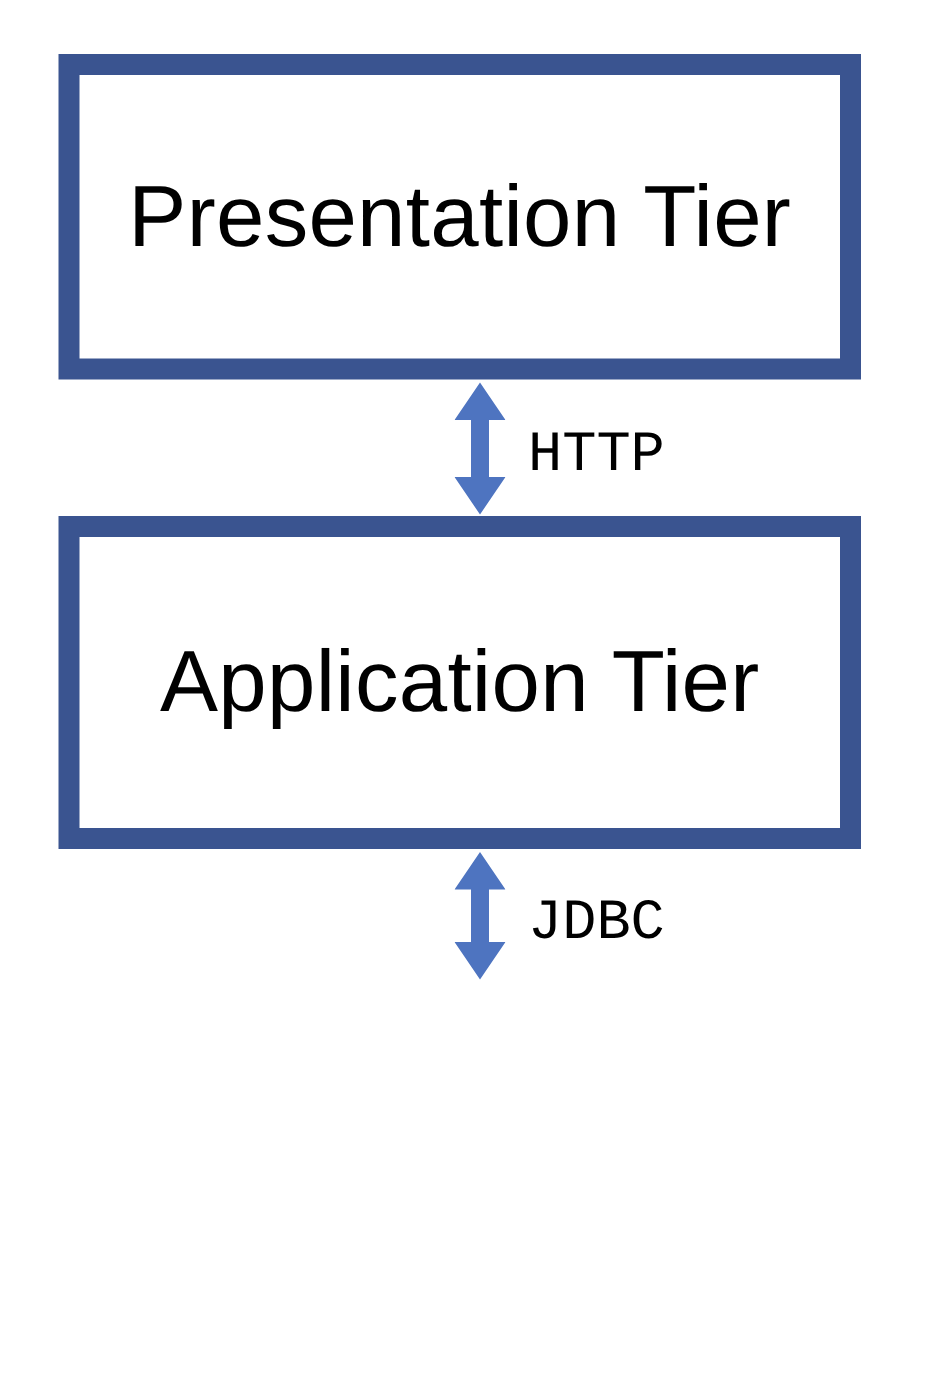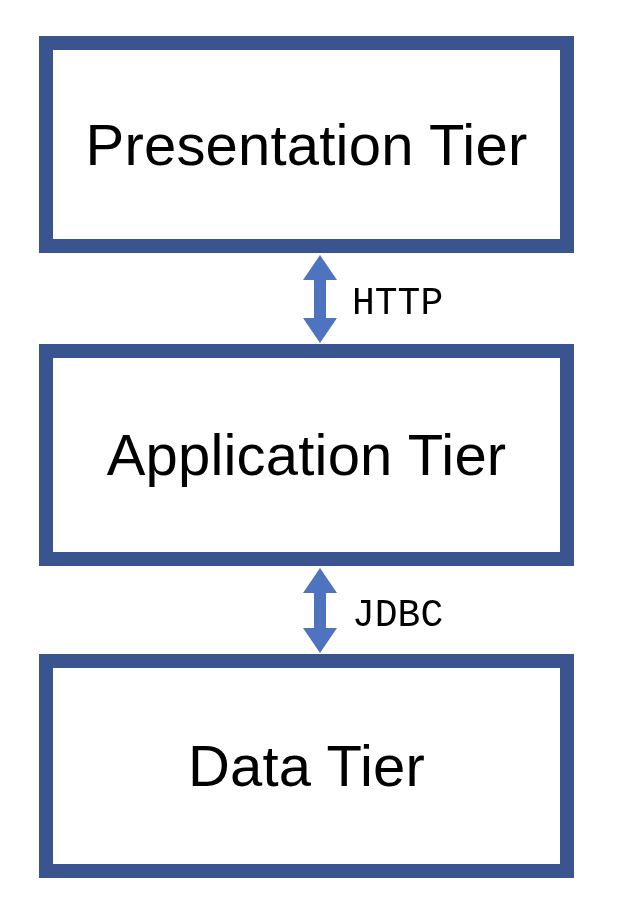--- a/index.html
+++ b/index.html
@@ -94,17 +94,14 @@
     <span class="tier-label" style="color: rgb(0, 0, 0);">Application Tier</span>
   </div>
 
   <div class="connector" id="connector-jdbc">
     <svg class="arrow-svg" width="34" height="89" viewBox="0 0 34 89">
       <polygon points="17,2 34,27 23,27 23,62 34,62 17,87 0,62 11,62 11,27 0,27" fill="#4E74C0"></polygon>
     </svg>
   </div>
   <div class="connector-label" id="label-jdbc" style="color: rgb(0, 0, 0);">JDBC</div>
 
-  <div class="tier-box" id="box-data" style="border-color: rgb(58, 84, 144); background: rgb(255, 255, 255);">
-    <span class="tier-label" style="color: rgb(0, 0, 0);">Data Tier</span>
-  </div>
 
 </div>
 
 </body></html>

